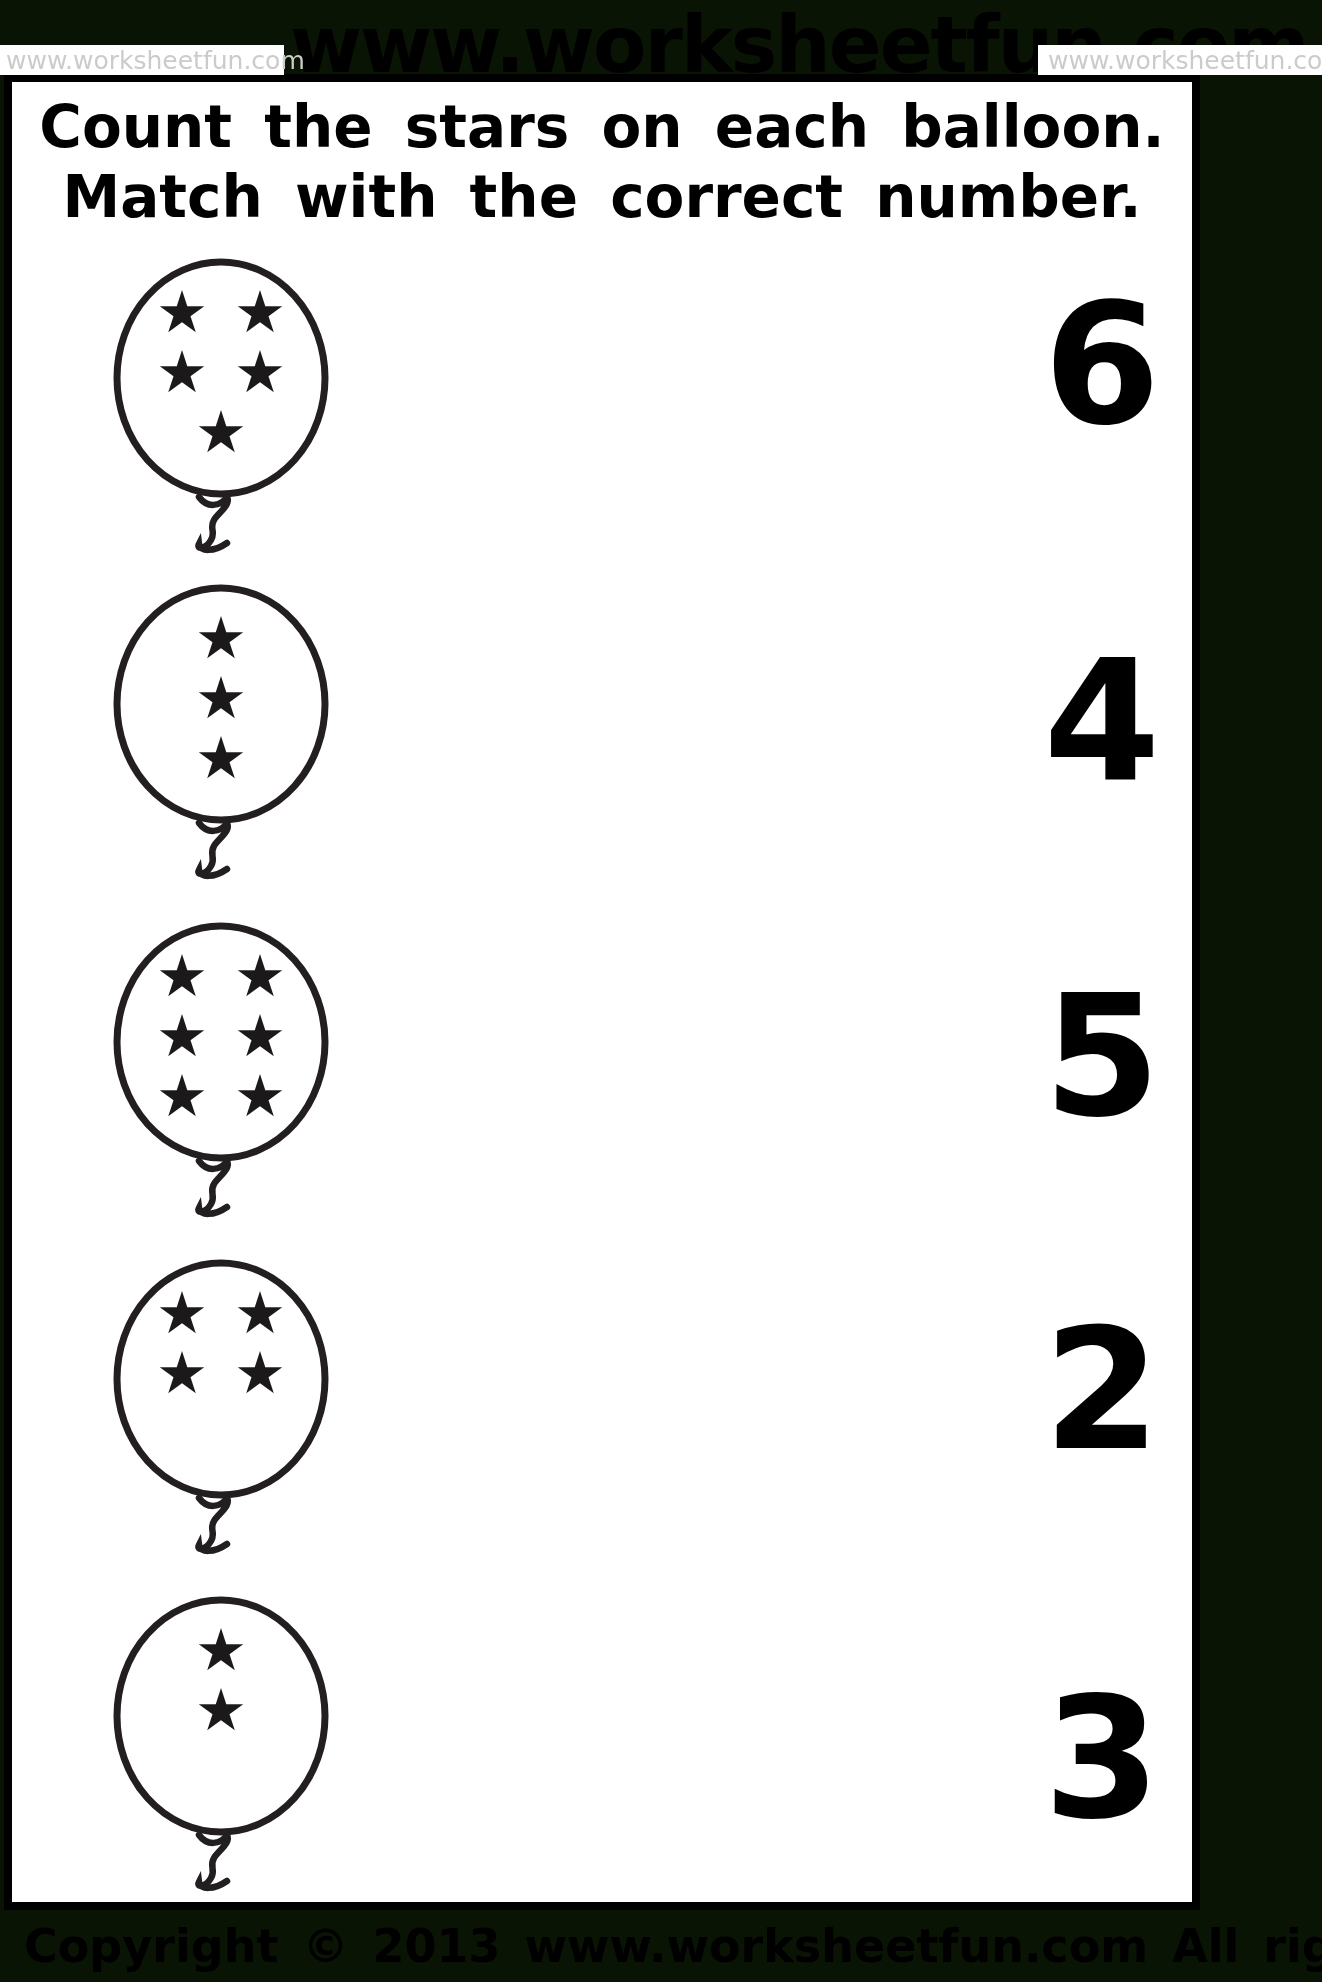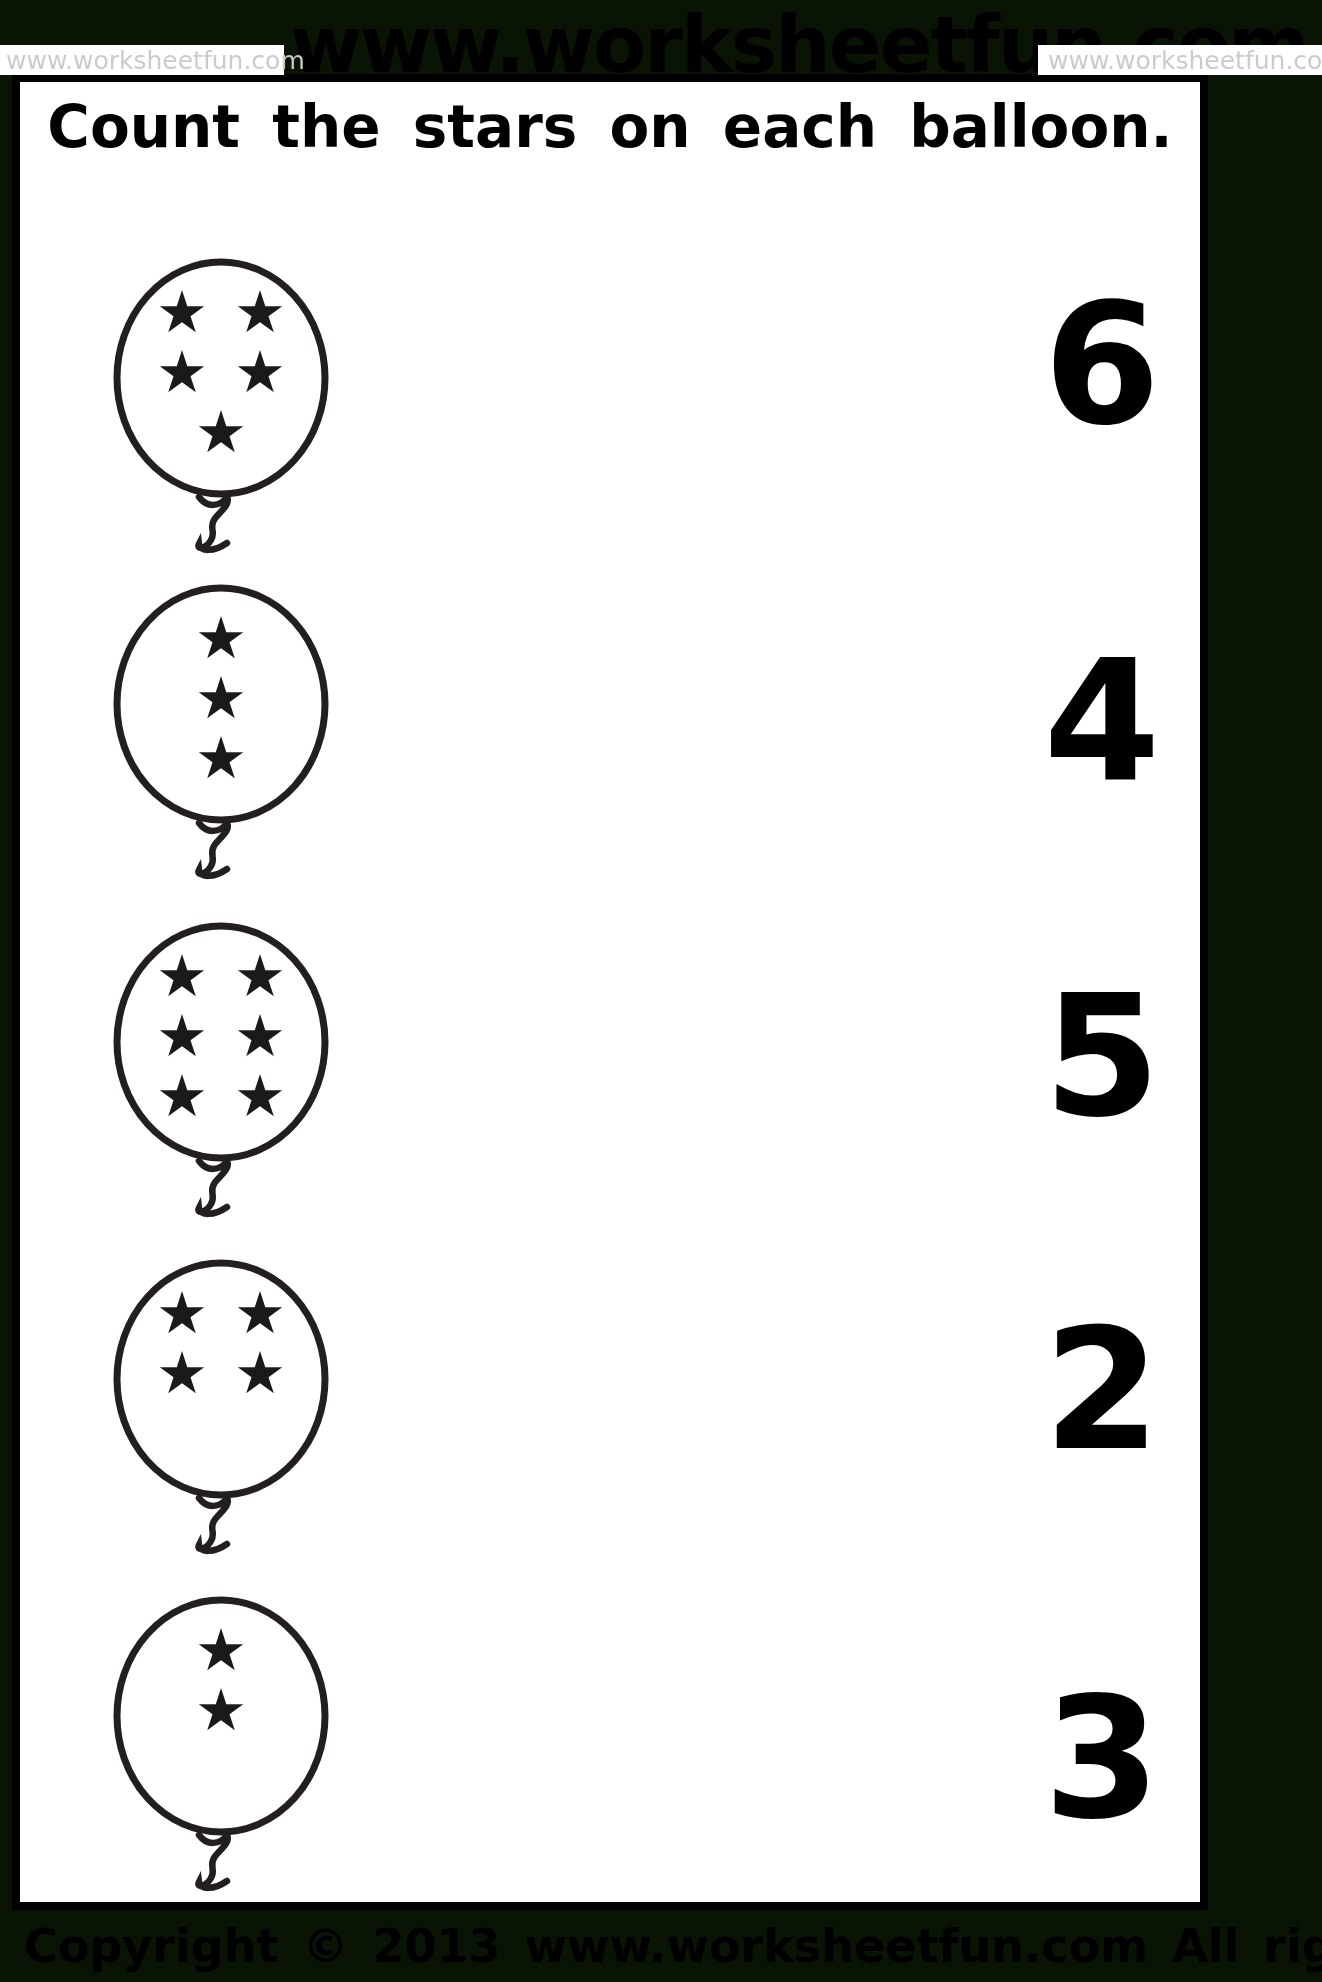--- a/index.html
+++ b/index.html
@@ -15,21 +15,21 @@
   }
   .corner-box{
     position:absolute;top:45px;height:30px;width:284px;z-index:3;
     background:#ffffff;display:flex;align-items:center;
     font-size:25px;color:#cbcbcb;letter-spacing:0px;white-space:nowrap;
   }
   .corner-box.left{left:0;padding-left:6px;box-sizing:border-box;}
   .corner-box.right{right:0;padding-left:10px;box-sizing:border-box;}
   
   .page{
-    position:absolute;left:12px;top:74px;width:1196px;height:1836px;z-index:2;
+    position:absolute;left:4px;top:74px;width:1196px;height:1836px;z-index:2;
     background:#ffffff;border:8px solid #000;box-sizing:border-box;
   }
   .title{
     position:absolute;top:10px;left:10px;right:10px;
     text-align:center;font-weight:bold;color:#000;
     font-size:58px;line-height:70px;word-spacing:12px;letter-spacing:0px;
   }
   
   #rows{position:absolute;inset:0;z-index:4;}
   .row{position:absolute;inset:0;pointer-events:none;}
@@ -67,20 +67,21 @@
   <div class="corner-box left">
     <span>www.worksheetfun.com</span>
   </div>
   <div class="corner-box right">
     <span>www.worksheetfun.com</span>
   </div>
 
   <div class="page">
     <div class="title">
       <div>Count the stars on each balloon.</div>
+      <div>Match with the correct number.</div>
     </div>
   </div>
 
   <div id="rows">
   <div class="row row-0">
     <div class="balloon">
       <svg width="230" height="310" viewBox="0 0 230 310">
         <ellipse cx="115" cy="123" rx="104" ry="116" fill="#ffffff" stroke="#231f20" stroke-width="7"></ellipse>
         <path fill="none" stroke="#231f20" stroke-width="6.5" stroke-linecap="round" d="M93 242 C101 253 114 252 121 242 C125 250 113 257 108 265 C103 273 110 277 105 285 C100 294 90 295 93 289 C94 297 108 297 121 288"></path>
       </svg>

